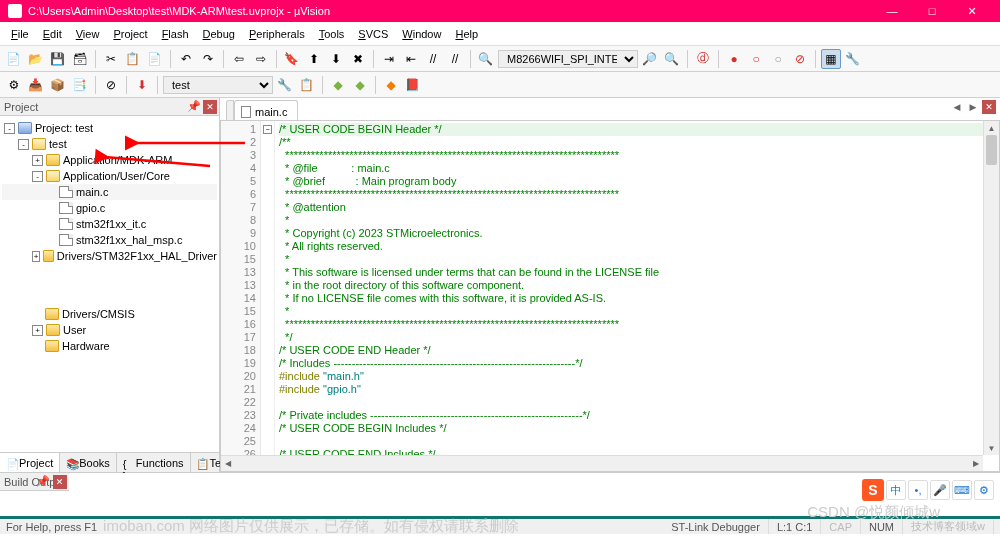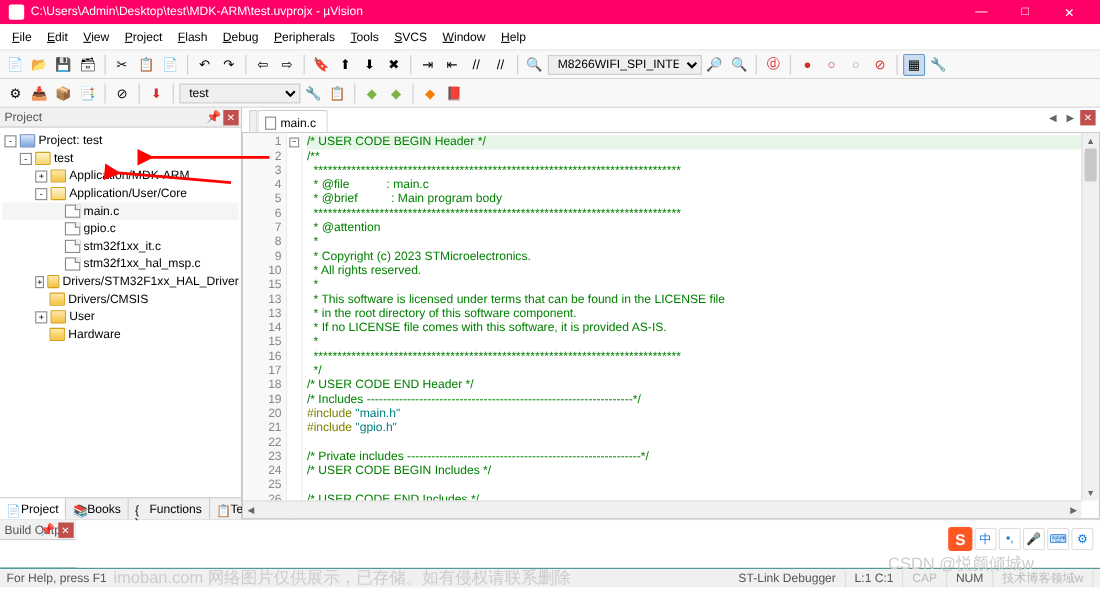--- a/index.html
+++ b/index.html
@@ -68,21 +68,21 @@
 .hscroll { position: absolute; bottom: 0; left: 0; right: 16px; height: 16px; background: #f0f0f0; border-top: 1px solid #ddd; display: flex; }
 .hscroll .mid { flex: 1; }
 .hscroll .arr { width: 14px; display: flex; align-items: center; justify-content: center; color: #666; font-size: 8px; }
 
 .build-output { height: 44px; border-top: 1px solid #ccc; display: flex; flex-direction: row; }
 .build-body { flex: 1; background: #fff; padding: 4px; position: relative; overflow: hidden; }
 .ime-badge { position: absolute; right: 6px; top: 6px; display: flex; gap: 2px; align-items: center; }
 .ime-badge .s { width: 22px; height: 22px; background: #ff5722; color: #fff; display: flex; align-items: center; justify-content: center; font-weight: bold; border-radius: 3px; font-size: 14px; }
 .ime-badge .b { width: 20px; height: 20px; display: flex; align-items: center; justify-content: center; color: #1976d2; border: 1px solid #ddd; border-radius: 2px; font-size: 11px; }
 
-.statusbar { height: 18px; background: #f0f0f0; border-top: 1px solid #0f766e; display: flex; align-items: center; padding: 0 6px; color: #555; font-size: 10px; justify-content: center; }
+.statusbar { height: 18px; background: #f0f0f0; border-top: 3px solid #0f766e; display: flex; align-items: center; padding: 0 6px; color: #555; font-size: 10px; justify-content: center; }
 .statusbar .cell { border-right: 1px solid #ddd; padding: 0 8px; height: 100%; display: flex; align-items: center; }
 .statusbar .spacer { flex: 1; }
 .watermark { position: absolute; color: #ccc; font-size: 15px; pointer-events: none; }
 
 .red-arrow { position: absolute; pointer-events: none; }
 .red-arrow svg { overflow: visible; }
 </style>
 </head>
 <body>
 
@@ -218,21 +218,21 @@
         <div class="tree-node" style="padding-left: 44px;">
           <span class="noexp"></span>
           <span class="ticon cfile"></span>
           <span>stm32f1xx_hal_msp.c</span>
         </div>
         <div class="tree-node" style="padding-left: 30px;">
           <span class="exp">+</span>
           <span class="ticon folder"></span>
           <span>Drivers/STM32F1xx_HAL_Driver</span>
         </div>
-        <div class="tree-node" style="padding-left: 30px;">
+        <div class="tree-node" style="padding-left: 30px; margin-top: 42px;">
           <span class="noexp"></span>
           <span class="ticon folder"></span>
           <span>Drivers/CMSIS</span>
         </div>
         <div class="tree-node" style="padding-left: 30px;">
           <span class="exp">+</span>
           <span class="ticon folder"></span>
           <span>User</span>
         </div>
         <div class="tree-node" style="padding-left: 30px;">

